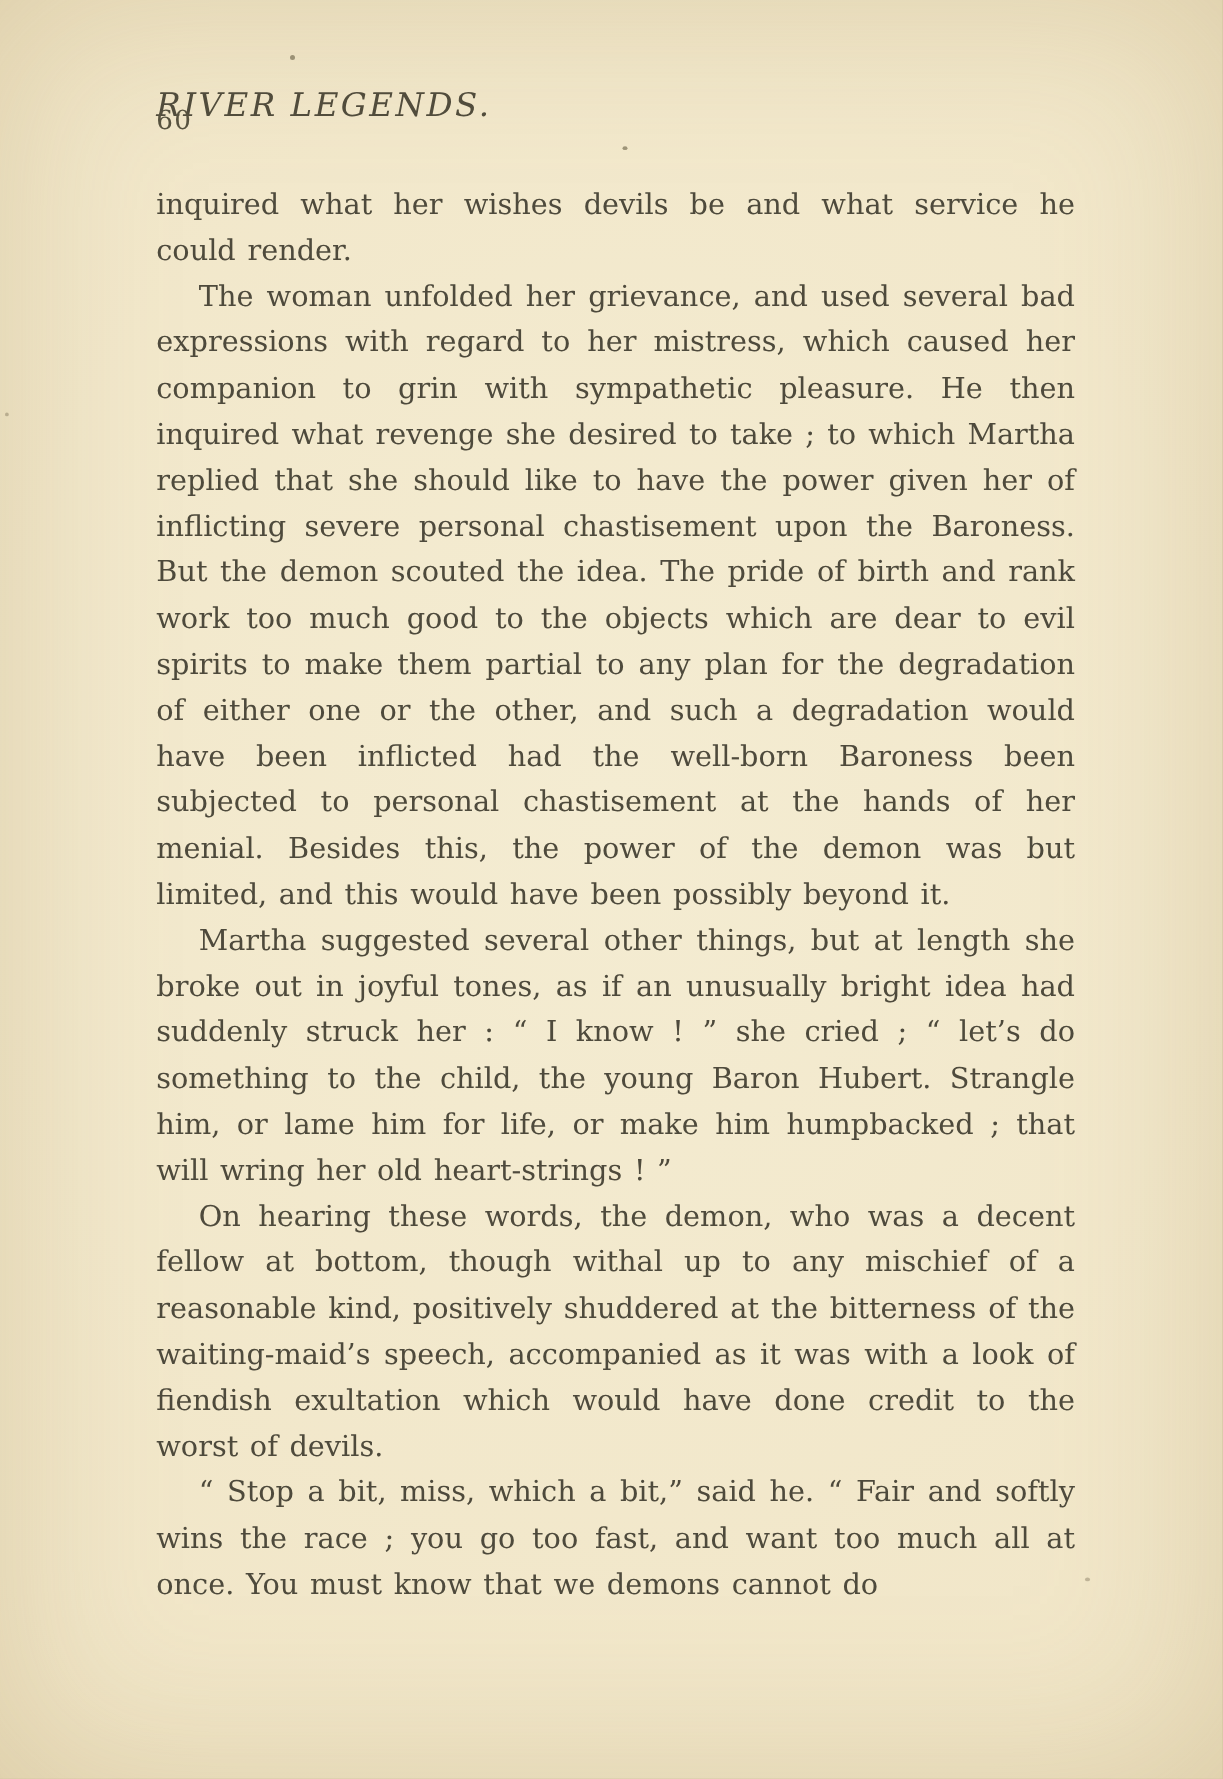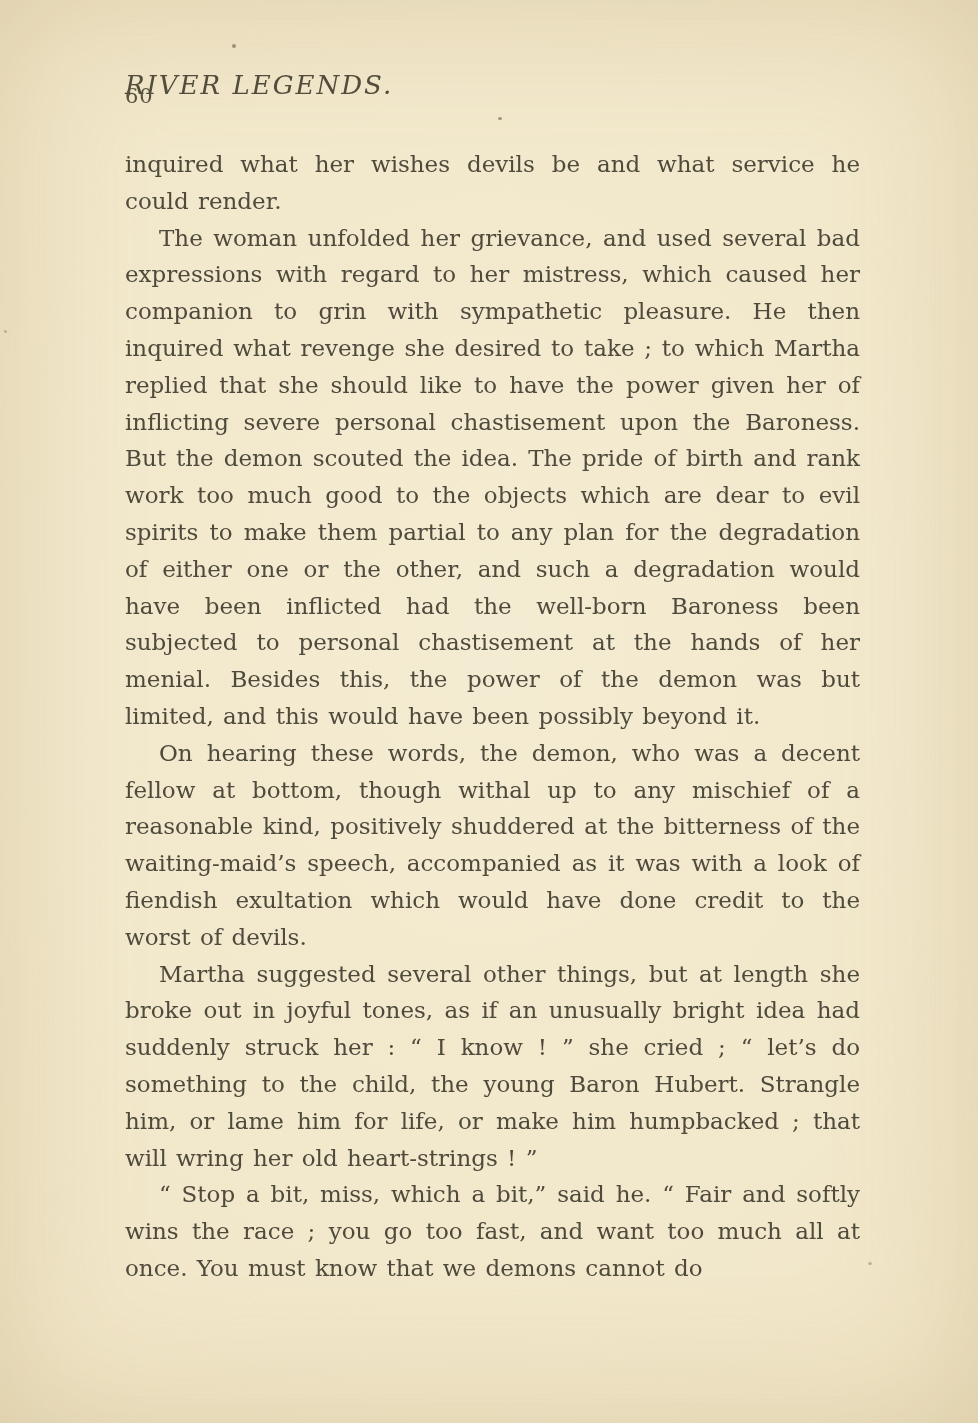--- a/index.html
+++ b/index.html
@@ -72,22 +72,22 @@
 <div class="page">
 
   <div class="running-head">
     <span class="page-number">60</span>
     <span class="running-title">RIVER LEGENDS.</span>
   </div>
 
   <div class="text-block">
     <p class="continuation">inquired what her wishes devils be and what service he could render.</p>
     <p>The woman unfolded her grievance, and used several bad expressions with regard to her mistress, which caused her companion to grin with sympathetic pleasure.  He then inquired what revenge she desired to take ; to which Martha replied that she should like to have the power given her of inflicting severe personal chastisement upon the Baroness.  But the demon scouted the idea.  The pride of birth and rank work too much good to the objects which are dear to evil spirits to make them partial to any plan for the degradation of either one or the other, and such a degradation would have been inflicted had the well-born Baroness been subjected to personal chastisement at the hands of her menial.  Besides this, the power of the demon was but limited, and this would have been possibly beyond it.</p>
+    <p>Martha suggested several other things, but at length she broke out in joyful tones, as if an unusually bright idea had suddenly struck her :  “ I know ! ”  she cried ; “ let’s do something to the child, the young Baron Hubert.  Strangle him, or lame him for life, or make him humpbacked ;  that will wring her old heart-strings ! ”</p>
     <p>On hearing these words, the demon, who was a decent fellow at bottom, though withal up to any mischief of a reasonable kind, positively shuddered at the bitterness of the waiting-maid’s speech, accompanied as it was with a look of fiendish exultation which would have done credit to the worst of devils.</p>
-    <p>Martha suggested several other things, but at length she broke out in joyful tones, as if an unusually bright idea had suddenly struck her :  “ I know ! ”  she cried ; “ let’s do something to the child, the young Baron Hubert.  Strangle him, or lame him for life, or make him humpbacked ;  that will wring her old heart-strings ! ”</p>
     <p>“ Stop a bit, miss, which a bit,” said he.  “ Fair and softly wins the race ;  you go too fast, and want too much all at once.  You must know that we demons cannot do</p>
   </div>
 
   <div class="speck speck-1"></div>
   <div class="speck speck-2"></div>
   <div class="speck speck-3"></div>
   <div class="speck speck-4"></div>
 
 </div>
 

